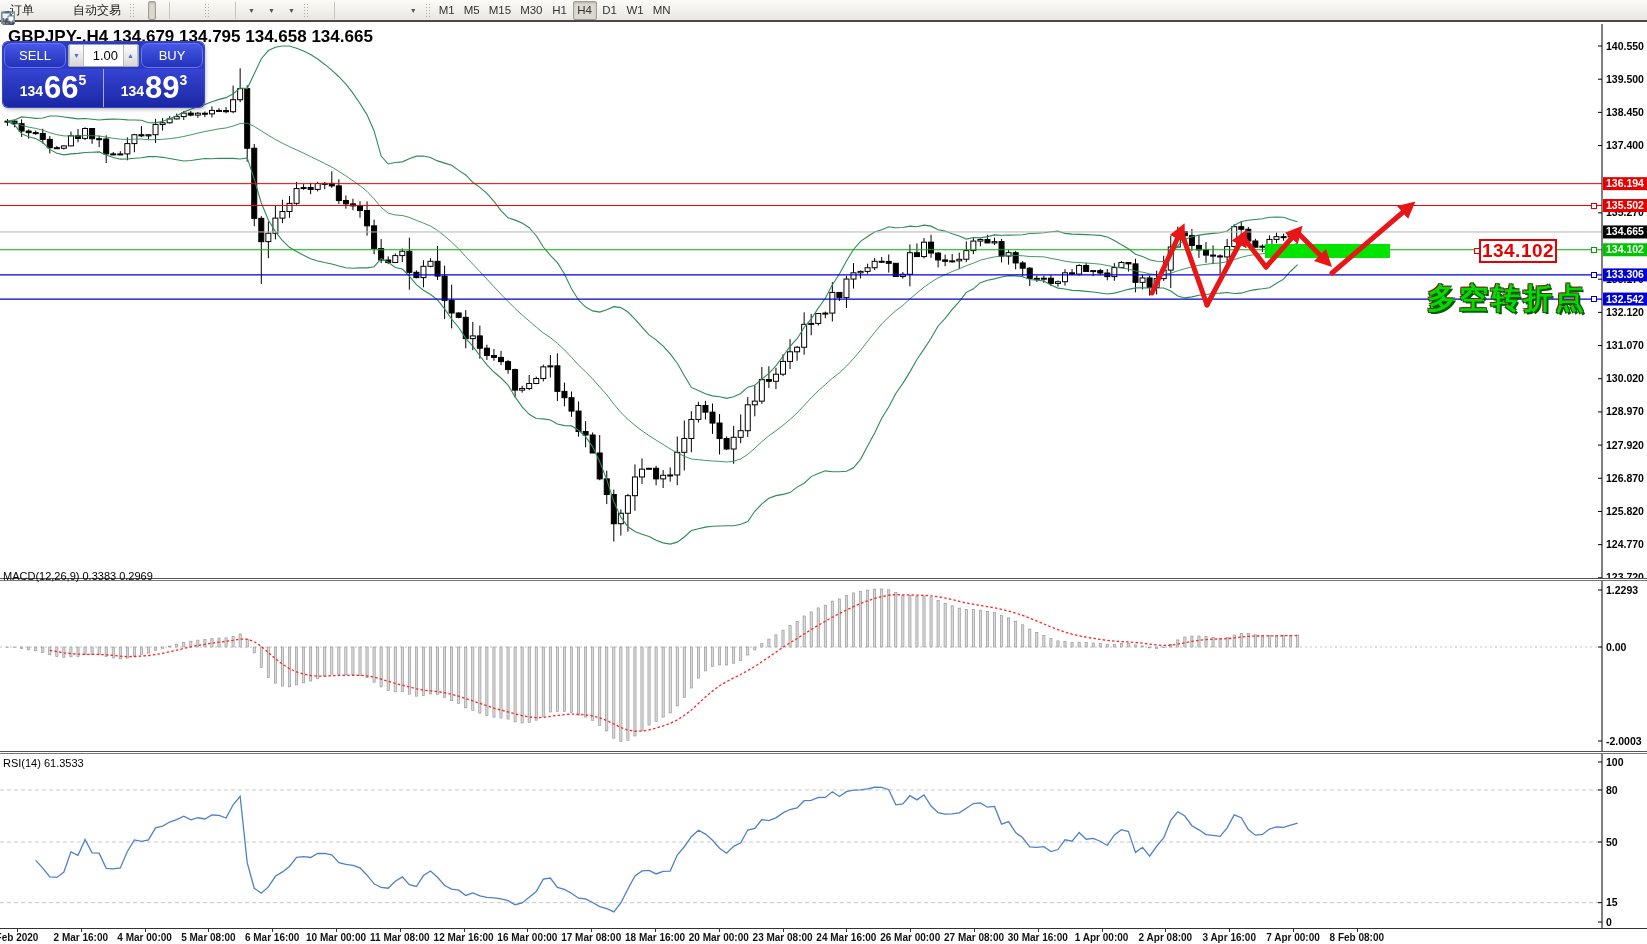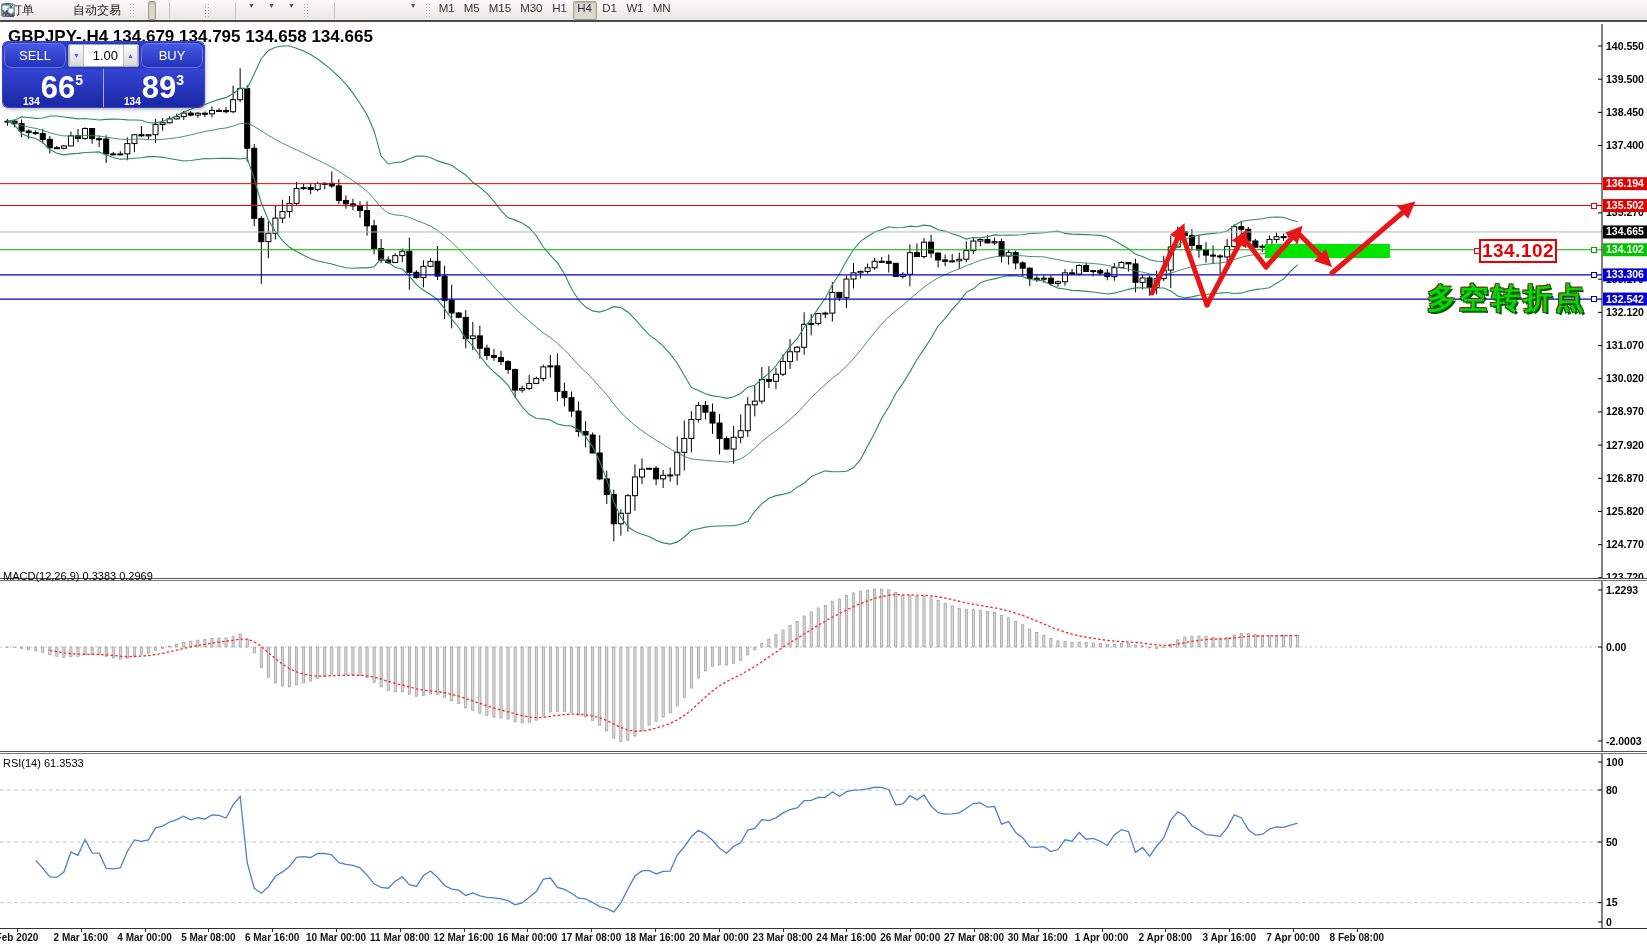--- a/index.html
+++ b/index.html
@@ -3,21 +3,21 @@
 <meta charset="utf-8">
 <style>
   html,body{margin:0;padding:0}
   body{width:1647px;height:944px;background:#fff;position:relative;overflow:hidden;
        font-family:"Liberation Sans","DejaVu Sans",sans-serif;-webkit-font-smoothing:antialiased}
 
   
   .toolbar{position:absolute;top:0;left:0;width:1647px;height:22px;box-sizing:border-box;
            background:linear-gradient(#fcfbf9,#eae7e1);border-bottom:2px solid #4a4a4a;
            display:flex;align-items:center;padding:0 3px;gap:1px;z-index:50}
-  .tb-btn{display:flex;gap:3px;height:19px;padding:0 3px;border:1px solid transparent;
+  .tb-btn{display:flex;align-items:center;gap:3px;height:19px;padding:0 3px;border:1px solid transparent;
           border-radius:2px;font-size:12px;color:#222;background:transparent;cursor:default;white-space:nowrap}
   .tb-btn.active{background:#dcd9d1;border-color:#a39f93;box-shadow:inset 0 1px 2px rgba(0,0,0,.2)}
   .tb-btn .lbl{font-size:12px;color:#1a1a1a}
   .tb-btn .caret{font-size:7px;color:#555;margin-left:1px}
   .tb-grip{width:6px;height:15px;margin:0 3px;
            background-image:radial-gradient(circle,#b3afa5 34%,transparent 40%);background-size:3px 3px}
   .tb-sep{width:1px;height:17px;background:#c9c5bb;margin:0 3px}
   .tb-spacer{flex:1}
   .tf{min-width:24px;justify-content:center;font-size:11.5px;color:#333}
 
@@ -32,21 +32,21 @@
   .tw-top{display:flex;height:27px;background:#2d3ac6;align-items:stretch}
   .tw-sell,.tw-buy{width:62px;border:1px solid #6a74ee;background:linear-gradient(#4659e6,#2232ba);
                    color:#fff;font-size:13px;border-radius:7px;margin:1px;font-family:inherit}
   .tw-vol{flex:1;display:flex;background:#fff;margin:2px 1px;border-radius:2px;overflow:hidden;border:1px solid #9aa}
   .tw-spin{width:15px;background:linear-gradient(#fefefe,#d7d7d7);border:none;border-left:1px solid #bbb;
            border-right:1px solid #bbb;color:#5a6bd8;font-size:7px;padding:0}
   .tw-vol input{flex:1;min-width:0;border:none;outline:none;text-align:right;padding-right:5px;font-size:13px;
                 font-family:inherit;color:#000}
   .tw-prices{display:flex;height:38px;background:#aab;gap:1px}
   .tw-price{flex:1;background:linear-gradient(#3544d4,#1a27a4);color:#fff;display:flex;align-items:center;justify-content:center}
-  .tw-price .pfx{font-size:10px;font-weight:700;align-self:flex-end;margin-bottom:0;margin-right:1px}
+  .tw-price .pfx{font-size:14px;font-weight:700;align-self:flex-end;margin-bottom:8px;margin-right:1px}
   .tw-price .big{font-size:31px;font-weight:700;line-height:36px}
   .tw-price .sup{font-size:14px;font-weight:700;align-self:flex-start;margin-top:3px}
 
   
   svg{position:absolute;left:0;display:block}
   #svg-main{top:24px;z-index:1}
   #svg-macd{top:581px;z-index:1}
   #svg-rsi{top:754px;z-index:1}
   .sep-h{position:absolute;left:0;width:1647px;height:3px;background:#fff;border-top:1px solid #555;
          border-bottom:1px solid #777;box-sizing:border-box;z-index:5}

